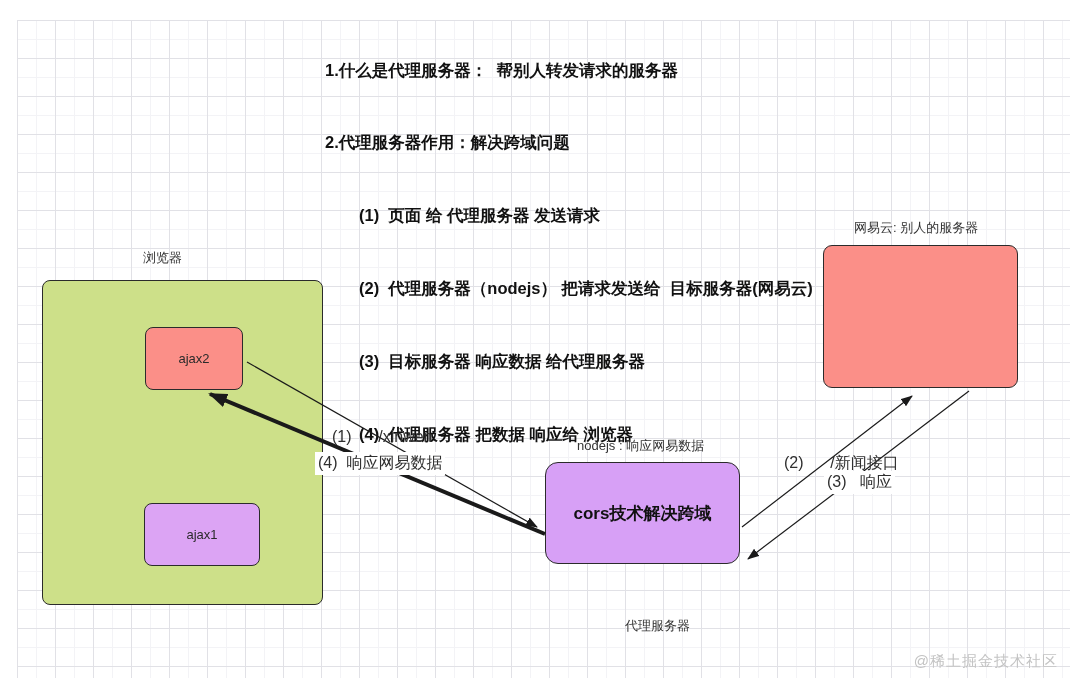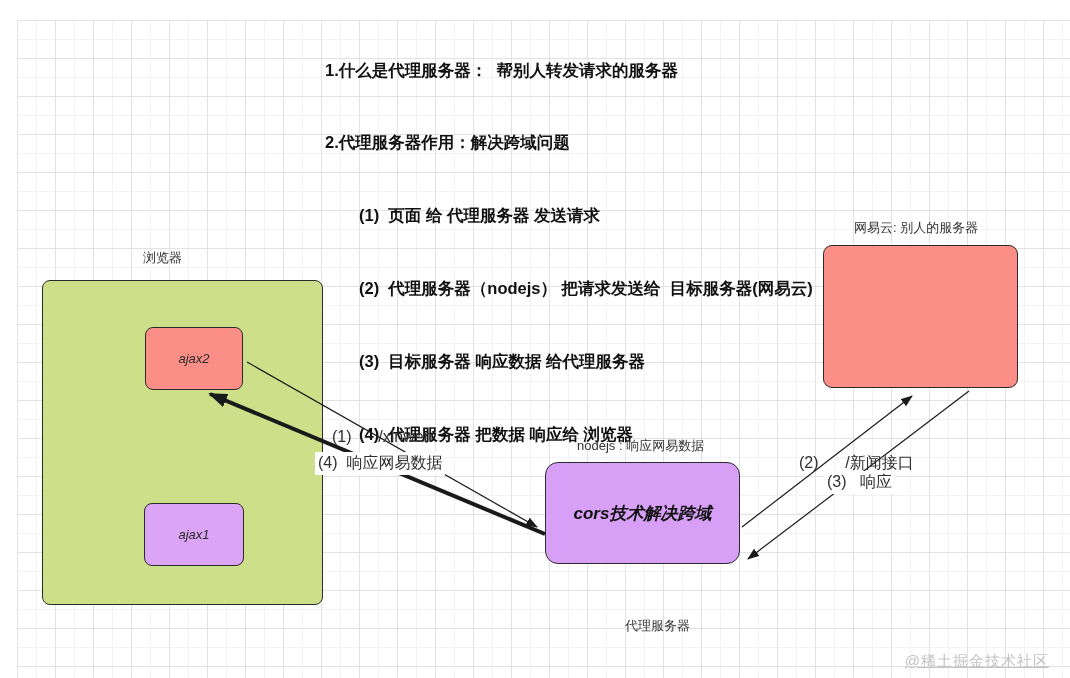--- a/index.html
+++ b/index.html
@@ -27,33 +27,33 @@
   .notes .step { padding-left:34px; }
   .shape-label {
     position:absolute; z-index:3; font-size:13px; color:#333; white-space:nowrap;
   }
   .box {
     position:absolute; border:1px solid #2b2b2b; z-index:2;
     display:flex; align-items:center; justify-content:center;
   }
   .browser-box  { left:42px;  top:280px; width:281px; height:325px; border-radius:8px; border-width:1.5px; }
   .ajax2-box    { left:145px; top:327px; width:98px;  height:63px;  border-radius:8px; z-index:3; }
-  .ajax1-box    { left:144px; top:503px; width:100px; height:63px;  border-radius:8px; z-index:3; }
+  .ajax1-box    { left:144px; top:503px; width:116px; height:63px;  border-radius:8px; z-index:3; }
   .netease-box  { left:823px; top:245px; width:195px; height:143px; border-radius:9px; }
   .cors-box     { left:545px; top:462px; width:195px; height:102px; border-radius:13px; }
-  .box .box-text { font-size:13px; color:#2a2a2a;font-style:italic; }
+  .box .box-text { font-size:13px; color:#2a2a2a; }
   .cors-box .box-text { font-size:17px; font-weight:bold; color:#111; }
   .arrows { position:absolute; left:0; top:0; width:1070px; height:678px; z-index:4; pointer-events:none; }
   .arrow-label {
     position:absolute; z-index:5; font-size:16px; color:#2f2f2f; white-space:pre;
   }
   .arrow-label.masked { background:#ffffff; padding:1px 3px; }
   .watermark {
-    position:absolute; right:21px; bottom:7px; z-index:6;
-    font-size:15px; color:#c3c3c3; letter-spacing:1px;text-decoration:underline;
+    position:absolute; right:12px; bottom:7px; z-index:6;
+    font-size:15px; color:#c3c3c3; letter-spacing:1px;
   }
 </style>
 </head>
 <body>
 
 <div class="canvas">
 
   <div class="grid"></div>
 
   <div class="notes">
@@ -93,18 +93,18 @@
       </marker>
     </defs>
     <line x1="247" y1="362" x2="537" y2="527" stroke="#1a1a1a" stroke-width="1.2" marker-end="url(#arrow-s)"></line>
     <line x1="545" y1="534" x2="210" y2="394" stroke="#1a1a1a" stroke-width="4" marker-end="url(#arrow-l)"></line>
     <line x1="742" y1="527" x2="912" y2="396" stroke="#1a1a1a" stroke-width="1.2" marker-end="url(#arrow-s)"></line>
     <line x1="969" y1="391" x2="748" y2="559" stroke="#1a1a1a" stroke-width="1.2" marker-end="url(#arrow-s)"></line>
   </svg>
 
   <div class="arrow-label" style="left:332px; top:428px;">(1)      /xinwen</div>
   <div class="arrow-label masked" style="left:315px; top:452px;">(4)  响应网易数据</div>
-  <div class="arrow-label" style="left:784px; top:453px;margin-left:15px;">(2)      /新闻接口</div>
+  <div class="arrow-label" style="left:784px; top:453px;">(2)      /新闻接口</div>
   <div class="arrow-label masked" style="left:824px; top:471px;">(3)   响应</div>
 
   <div class="watermark">@稀土掘金技术社区</div>
 
 </div>
 
 </body></html>

